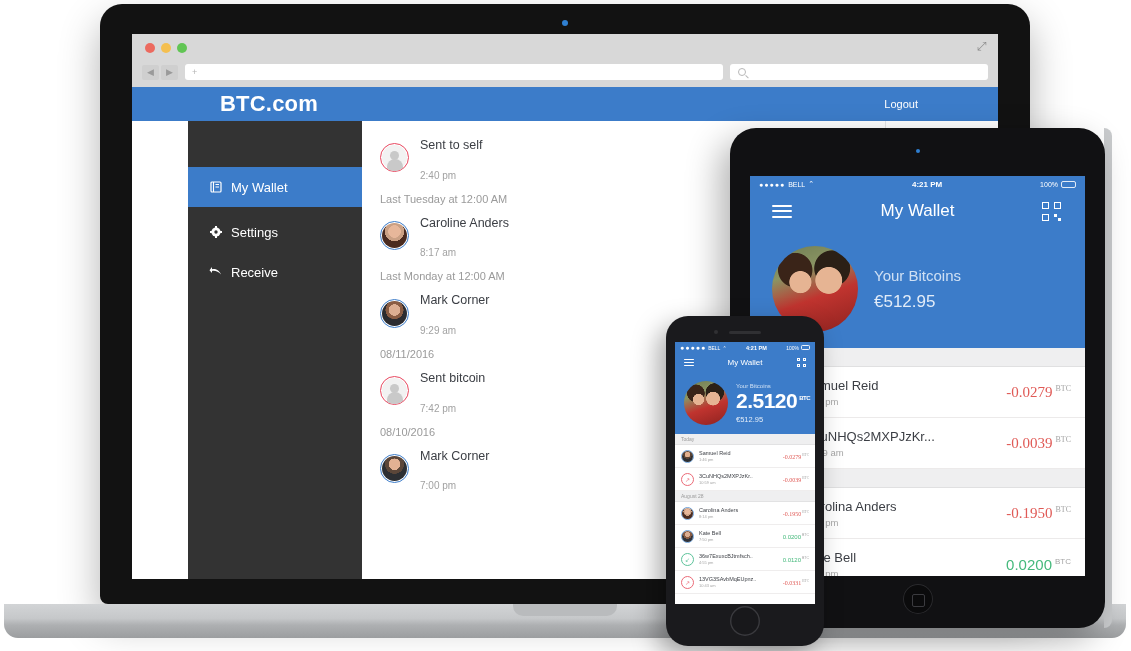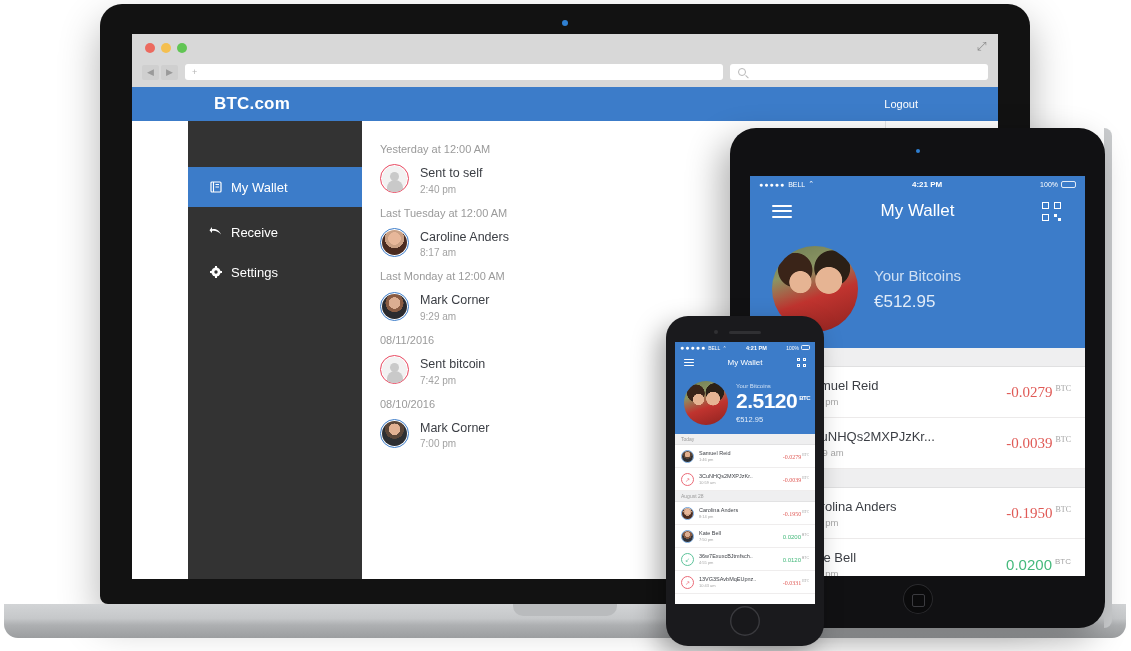--- a/index.html
+++ b/index.html
@@ -48,21 +48,21 @@
   .chrome-nav{height:26px;background:#d8d8d8;display:flex;align-items:center;padding:0 10px 4px 10px;box-sizing:border-box;gap:7px;}
   .navbtns{display:flex;gap:2px;}
   .navbtn{width:17px;height:15px;background:#cfcfcf;border-radius:2px;color:#9a9a9a;font-size:9px;line-height:15px;text-align:center;}
   .addrbar{flex:1;height:16px;background:#fff;border-radius:3px;display:flex;align-items:center;padding-left:7px;color:#b5b5b5;font-size:9px;}
   .searchbar{width:250px;height:16px;background:#fff;border-radius:3px;display:flex;align-items:center;padding-left:8px;gap:4px;color:#b8b8b8;font-size:8px;}
   .mag{width:6px;height:6px;border:1.2px solid #b8b8b8;border-radius:50%;position:relative;display:inline-block;}
   .mag:after{content:"";position:absolute;right:-3px;bottom:-2px;width:3.5px;height:1.2px;background:#b8b8b8;transform:rotate(45deg);}
 
   
   .app-head{height:34px;background:#3c7cc9;display:flex;align-items:center;position:relative;}
-  .brand{position:absolute;left:82px;color:#fff;font-size:17px;font-weight:bold;letter-spacing:.2px;}
+  .brand{position:absolute;left:88px;color:#fff;font-size:22px;font-weight:bold;letter-spacing:.2px;}
   .logout{position:absolute;right:80px;color:#fff;font-size:11px;}
 
   .app-body{display:flex;height:484px;background:#fff;}
   .spacer-left{width:56px;background:#fff;}
   .sidebar{width:174px;background:#333333;padding-top:46px;box-sizing:border-box;}
   .nav-item{height:40px;display:flex;align-items:center;padding-left:21px;color:#ffffff;font-size:13px;gap:9px;}
   .nav-item.active{background:#3c7cc9;}
   .nav-ic{width:13px;height:13px;display:inline-flex;align-items:center;justify-content:center;}
   .nav-ic svg{display:block;}
   .nav-gap{height:5px;}
@@ -82,21 +82,21 @@
   .av.ring-red{border-color:#e8475f;}
   .av.ring-blue{border-color:#3c7cc9;}
   .av-ph{position:absolute;inset:1px;border-radius:50%;background:#f2f2f2;}
   .av-ph:before{content:"";position:absolute;left:50%;top:22%;margin-left:-4.5px;width:9px;height:9px;border-radius:50%;background:#c9c9c9;}
   .av-ph:after{content:"";position:absolute;left:50%;top:56%;margin-left:-8px;width:16px;height:14px;border-radius:9px 9px 0 0;background:#c9c9c9;}
   .av-photo{position:absolute;inset:1px;border-radius:50%;}
   .av-photo.p1{background:radial-gradient(circle at 50% 34%, #e7b79a 0 30%, #caa084 31% 46%, #4a2b20 47% 100%);}
   .av-photo.p2{background:radial-gradient(circle at 50% 36%, #dcae92 0 28%, #8a5c43 29% 44%, #2b2b2f 45% 100%);}
   .av-photo.p3{background:radial-gradient(circle at 50% 33%, #e2b193 0 27%, #5b4639 28% 45%, #2d2f33 46% 100%);}
   .tx-name{font-size:12.5px;color:#3b3e44;line-height:1.25;}
-  .tx-time{font-size:10px;color:#a2a2a2;margin-top:2px;}
+  .tx-time{font-size:10px;color:#a2a2a2;margin-top:16px;}
 
   
   .tablet{position:absolute;left:730px;top:128px;width:375px;height:500px;}
   .tablet-body{
     position:absolute;inset:0;background:#111113;border-radius:26px;
     box-shadow:-10px 12px 34px rgba(0,0,0,.30);
   }
   .tablet-cam{position:absolute;left:50%;margin-left:-2px;top:21px;width:4px;height:4px;border-radius:50%;background:#2f7fd1;}
   .tablet-screen{position:absolute;left:20px;top:48px;width:335px;height:400px;background:#fff;overflow:hidden;}
   .tablet-home{position:absolute;left:50%;margin-left:-15px;bottom:14px;width:30px;height:30px;border-radius:50%;background:#0b0b0c;box-shadow:inset 0 0 0 1px #2a2a2d;}
@@ -244,52 +244,51 @@
               <svg width="12" height="12" viewBox="0 0 12 12">
                   <rect x="1" y="1" width="10" height="10" rx="1" fill="none" stroke="#fff" stroke-width="1.2"></rect>
                   <line x1="3.5" y1="1" x2="3.5" y2="11" stroke="#fff" stroke-width="1.1"></line>
                   <line x1="5.5" y1="3.5" x2="9" y2="3.5" stroke="#fff" stroke-width="1"></line>
                   <line x1="5.5" y1="6" x2="9" y2="6" stroke="#fff" stroke-width="1"></line>
                 </svg>
             </span>
             <span>My Wallet</span>
           </div>
           <div class="nav-gap"></div>
-          <div class="nav-item">
-            <span class="nav-ic">
-              <svg width="13" height="12" viewBox="0 0 13 12">
-                  <path d="M12 8.5 C10 3.5, 6 2.5, 3 3.2 L3 1 L0.5 4.2 L3 7 L3 5 C6 4.4, 9.5 5.5, 12 8.5 Z" fill="#fff"></path>
-                </svg>
-            </span>
-            <span>Receive</span>
-          </div>
           <div class="nav-item">
             <span class="nav-ic">
               <svg width="12" height="12" viewBox="0 0 12 12">
                   <g fill="#fff">
                     <circle cx="6" cy="6" r="4.6"></circle>
                   </g>
                   <circle cx="6" cy="6" r="1.7" fill="#333"></circle>
                   <g stroke="#fff" stroke-width="2">
                     <line x1="6" y1="0" x2="6" y2="2.5"></line>
                     <line x1="6" y1="9.5" x2="6" y2="12"></line>
                     <line x1="0" y1="6" x2="2.5" y2="6"></line>
                     <line x1="9.5" y1="6" x2="12" y2="6"></line>
                   </g>
                 </svg>
             </span>
             <span>Settings</span>
           </div>
+          <div class="nav-item">
+            <span class="nav-ic">
+              <svg width="13" height="12" viewBox="0 0 13 12">
+                  <path d="M12 8.5 C10 3.5, 6 2.5, 3 3.2 L3 1 L0.5 4.2 L3 7 L3 5 C6 4.4, 9.5 5.5, 12 8.5 Z" fill="#fff"></path>
+                </svg>
+            </span>
+            <span>Receive</span>
+          </div>
         </div>
 
         <div class="content">
           <div class="content-rail"></div>
 
           <div class="tx-list">
-            <div class="tx-date">Yesterday at 12:00 AM</div>
             <div class="tx-row">
               <span class="av ring-red">
                   <span class="av-ph"></span>
                 </span>
               <span>
                 <span class="tx-name">Sent to self</span>
                 <div class="tx-time">2:40 pm</div>
               </span>
             </div>
 

